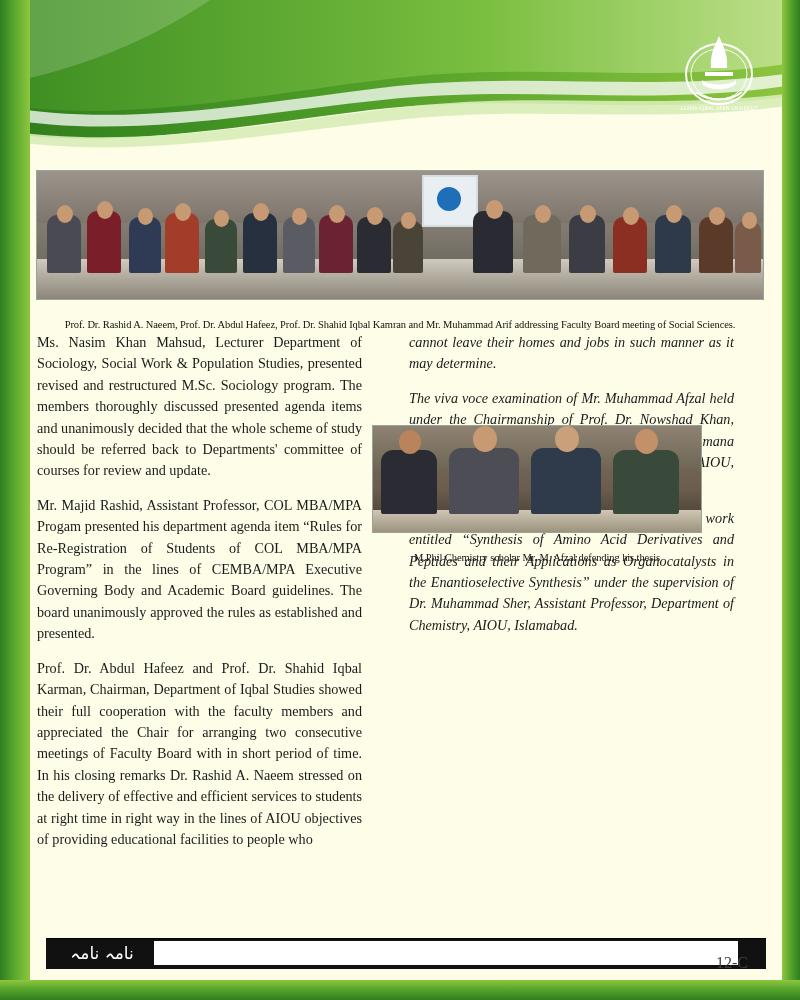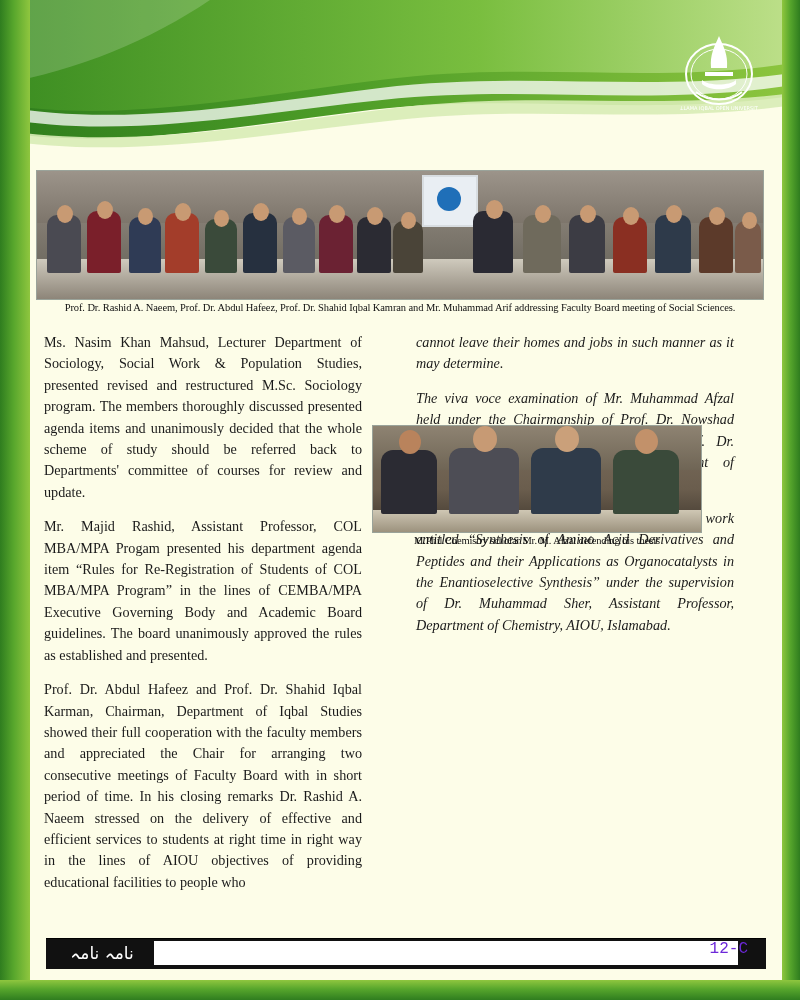--- a/index.html
+++ b/index.html
@@ -71,21 +71,21 @@
     border: 1px solid #9aa39a;
     background: #c8c8c0;
     overflow: hidden;
     position: relative;
   }
   .photo-caption {
     font-size: 10.5px;
     font-family: "Liberation Serif", serif;
     color: #111;
     text-align: center;
-    padding-top: 2px;
+    padding-top: 19px;
     letter-spacing: -0.1px;
   }
 
   
   .meeting-photo {
     width: 726px;
     height: 128px;
     position: relative;
     background: linear-gradient(to bottom, #6d6a62 0%, #8a8278 30%, #6e6a60 75%, #4e4a42 100%);
   }
@@ -126,21 +126,21 @@
   }
   .col {
     position: absolute;
     top: 0;
     width: 330px;
   }
   .col-left { left: 0; }
   .col-right { left: 372px; font-style: italic; }
 
   p.body {
-    margin: 0 0 13px 12px;
+    margin: 0 0 13px 5px;
     font-size: 14.2px;
     line-height: 21.4px;
     text-align: justify;
     color: #1a1a1a;
     font-family: "Liberation Serif", serif;
   }
 
   h2.section-heading {
     margin: 6px 0 16px 0;
     font-size: 14.2px;
@@ -210,24 +210,24 @@
     position: absolute;
     left: 124px;
     top: 9px;
     width: 584px;
     height: 24px;
     background: #ffffff;
   }
   .footer-page {
     position: absolute;
     right: 34px;
-    top: 8px;
+    top: 22px;
     font-size: 16px;
-    color: #6d28d9;
-    font-family: Liberation Mono, monospace;
+    color: #404040;
+    font-family: Liberation Serif, serif;
   }
 </style>
 </head>
 <body>
 
 <div class="page">
 
   <div class="header-art">
     <svg width="800" height="175" viewBox="0 0 800 175" xmlns="http://www.w3.org/2000/svg">
       <defs>

